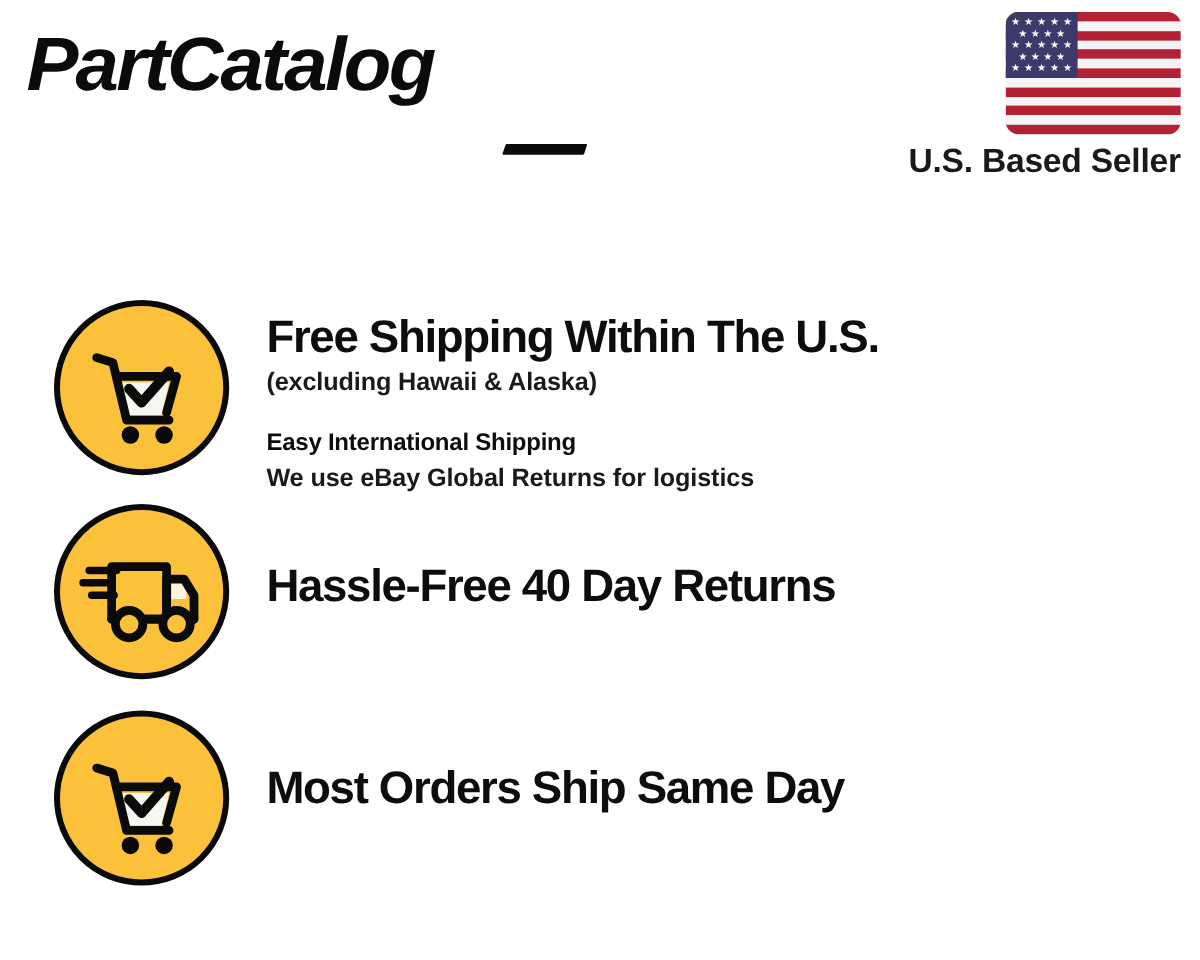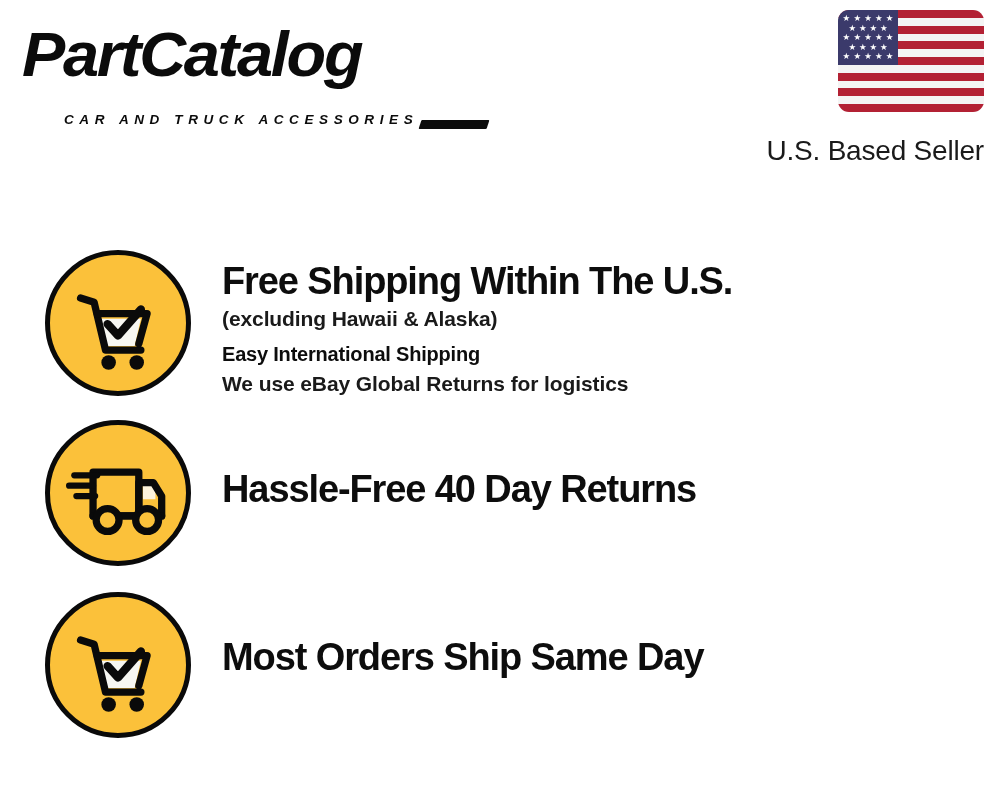--- a/index.html
+++ b/index.html
@@ -118,25 +118,24 @@
     font-size: 8.5px;
     line-height: 8.5px;
   }
 
   #seller-label {
     position: absolute;
     right: 16px;
     top: 118px;
     font-family: "Liberation Sans", sans-serif;
     font-size: 28px;
-    font-weight: 400;
+    font-weight: 700;
     color: #1a1a1a;
     white-space: nowrap;
     letter-spacing: -0.2px;
-    margin-top: 17px;
   }
 
   
   .feature-row {
     position: absolute;
     left: 0;
     width: 1000px;
   }
   #feature-row-0 { top: 250px; height: 170px; }
   #feature-row-1 { top: 420px; height: 172px; }
@@ -190,38 +189,37 @@
     letter-spacing: -0.1px;
   }
 
   .feature-sub-strong {
     font-family: "Liberation Sans", sans-serif;
     font-weight: 700;
     font-size: 20px;
     line-height: 30px;
     color: #0d0d0d;
     letter-spacing: -0.2px;
-    margin-top: 5px;
+    margin-top: 20px;
   }
 
   #feature-text-0 { top: 8px; }
   #feature-text-1 { top: 46px; }
   #feature-text-2 { top: 42px; }
 </style>
 </head>
 <body>
 
 <div id="page">
 
   <div id="header">
 
     <div id="brand-logo">
       <div id="brand-wordmark">PartCatalog</div>
       <div id="brand-underline"></div>
-      <div id="brand-tagline">CAR AND TRUCK ACCESSORIES</div>
     </div>
 
     <div id="flag-badge">
       <div class="flag-stripes">
         <div class="flag-stripe red"></div>
         <div class="flag-stripe white"></div>
         <div class="flag-stripe red"></div>
         <div class="flag-stripe white"></div>
         <div class="flag-stripe red"></div>
         <div class="flag-stripe white"></div>

